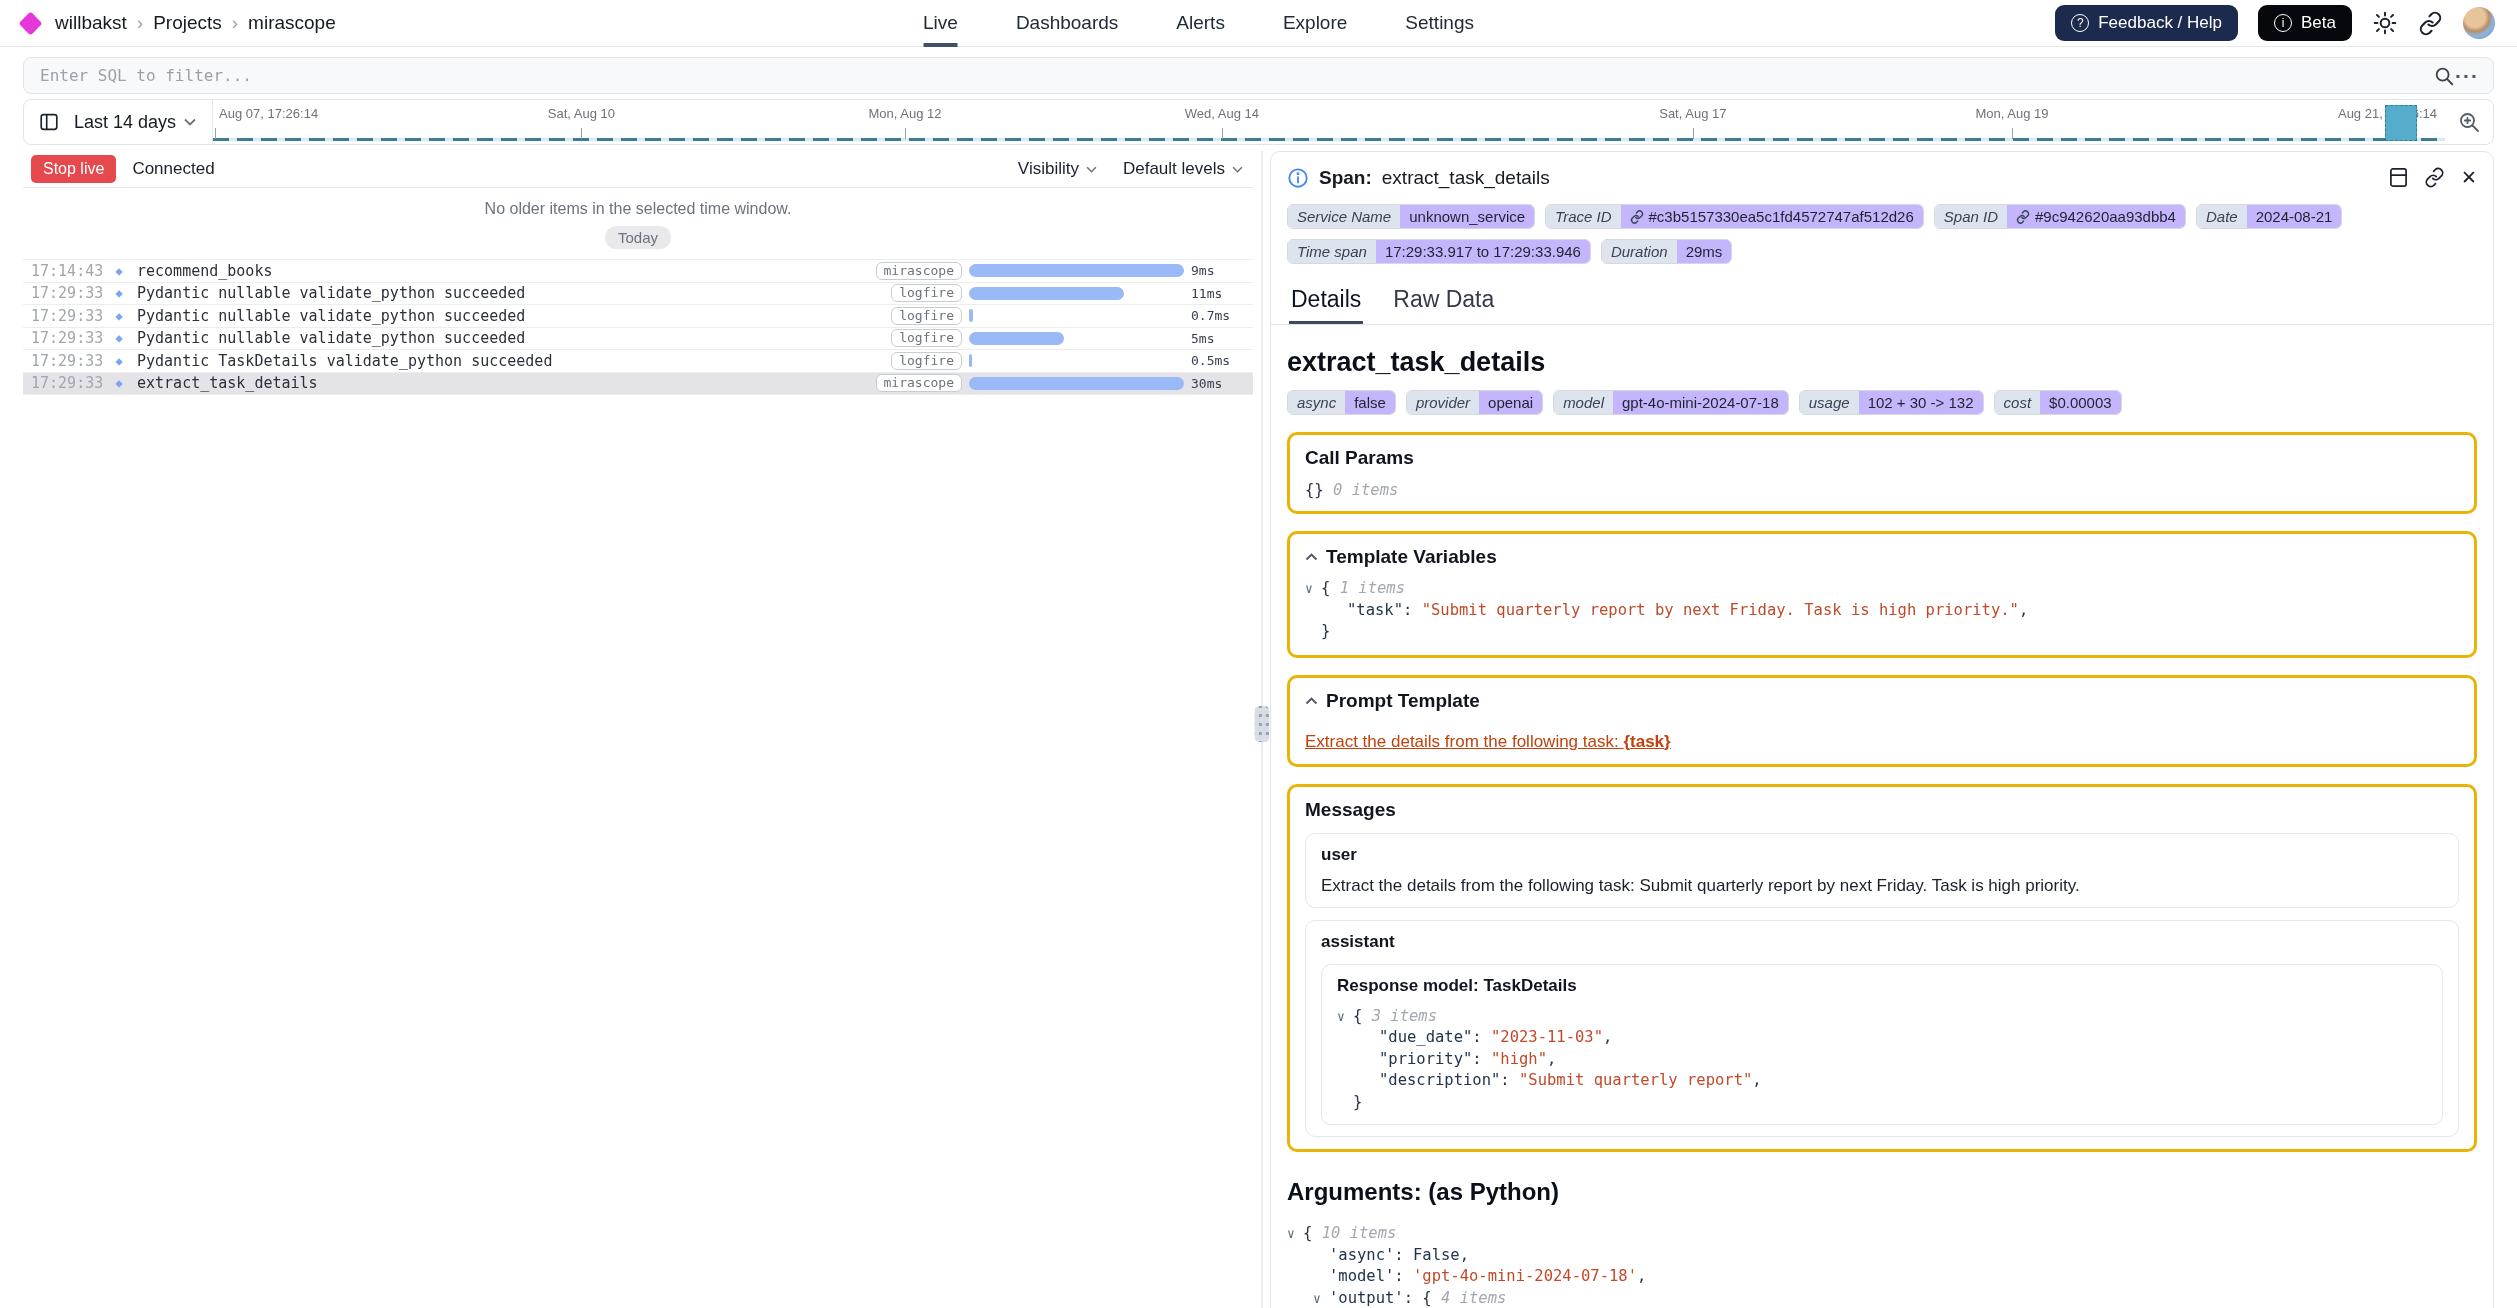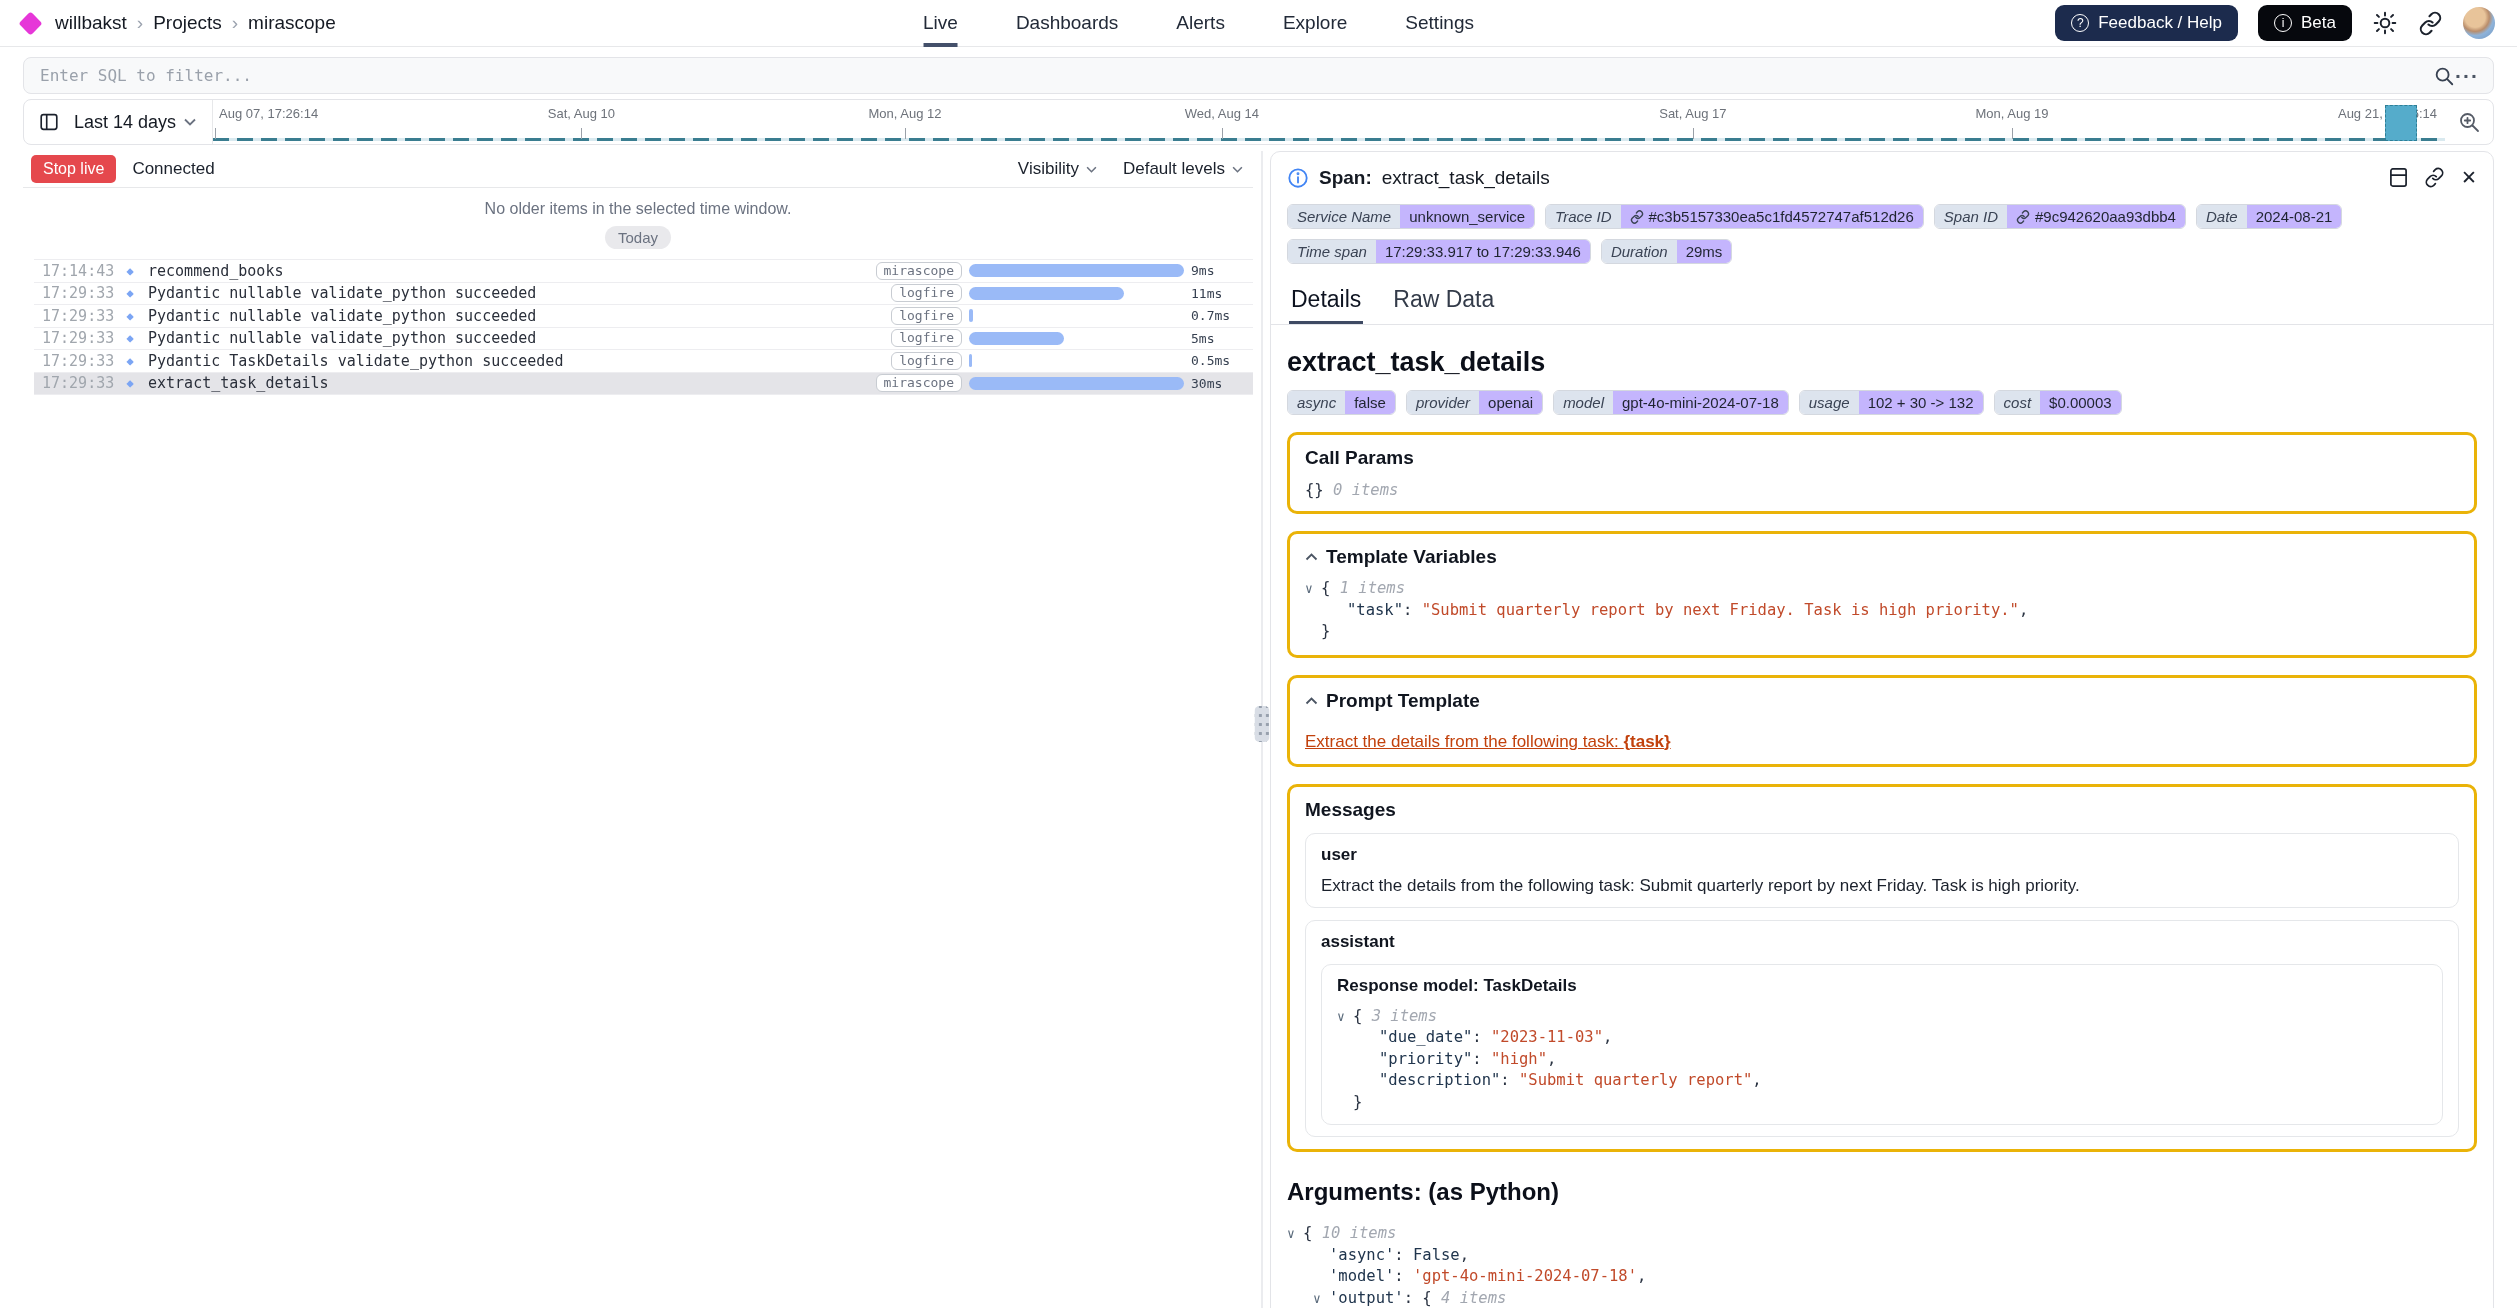--- a/index.html
+++ b/index.html
@@ -47,21 +47,21 @@
   .left-panel { width:1230px; flex:none; display:flex; flex-direction:column; }
   .controls { height:37px; border-bottom:1px solid #e7e8ea; display:flex; align-items:center; gap:16px; padding:0 10px 0 8px; }
   .stop-live { background:#e5484d; color:#fff; font-size:16px; border:none; border-radius:5px; padding:5px 12px; cursor:pointer; }
   .connected { font-size:17px; color:#1b212c; }
   .ctl-right { margin-left:auto; display:flex; align-items:center; gap:26px; }
   .dd { display:flex; align-items:center; gap:7px; font-size:17px; color:#1b212c; cursor:pointer; }
   .chev { color:#6b7280; display:flex; }
   .empty-msg { text-align:center; font-size:16px; color:#6b7280; margin:12px 0 4px; }
   .today-wrap { text-align:center; margin:4px 0 10px; }
   .today-pill { display:inline-block; background:#e9e9ec; color:#6b7280; font-size:15px; padding:3px 13px; border-radius:999px; cursor:pointer; }
-  .rows { border-top:1px solid #ededf0;margin-left:11px; }
+  .rows { border-top:1px solid #ededf0; }
   .log-row { display:grid; grid-template-columns:70px 22px 1fr auto 215px 56px; column-gap:7px; align-items:center;
     height:22.5px; border-bottom:1px solid #ededf0; padding:0 6px 0 8px; font-family:"DejaVu Sans Mono",monospace; font-size:15px; cursor:pointer; }
   .log-row.selected { background:#e4e4e8; }
   .lr-time { color:#a0a6ad; }
   .lr-diamond { color:#7ba5f4; font-size:12px; text-align:center; }
   .lr-msg { color:#2a2f3a; white-space:nowrap; overflow:hidden; }
   .lr-tag { justify-self:end; border:1px solid #c8ccd2; border-radius:6px; font-size:13px; color:#6b7280; padding:0 7px; height:18px; line-height:16px; background:#fff; }
   .lr-barwrap { height:13px; position:relative; }
   .lr-bar { height:13px; border-radius:7px; background:#9abaf7; min-width:3px; }
   .lr-dur { font-size:13px; color:#374151; }

